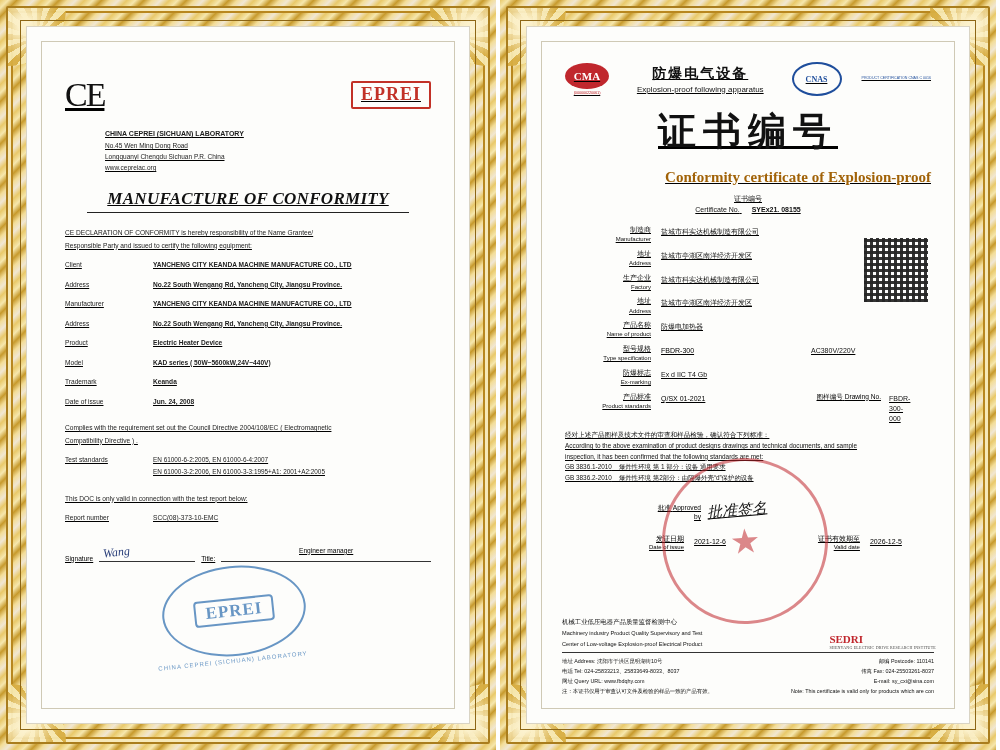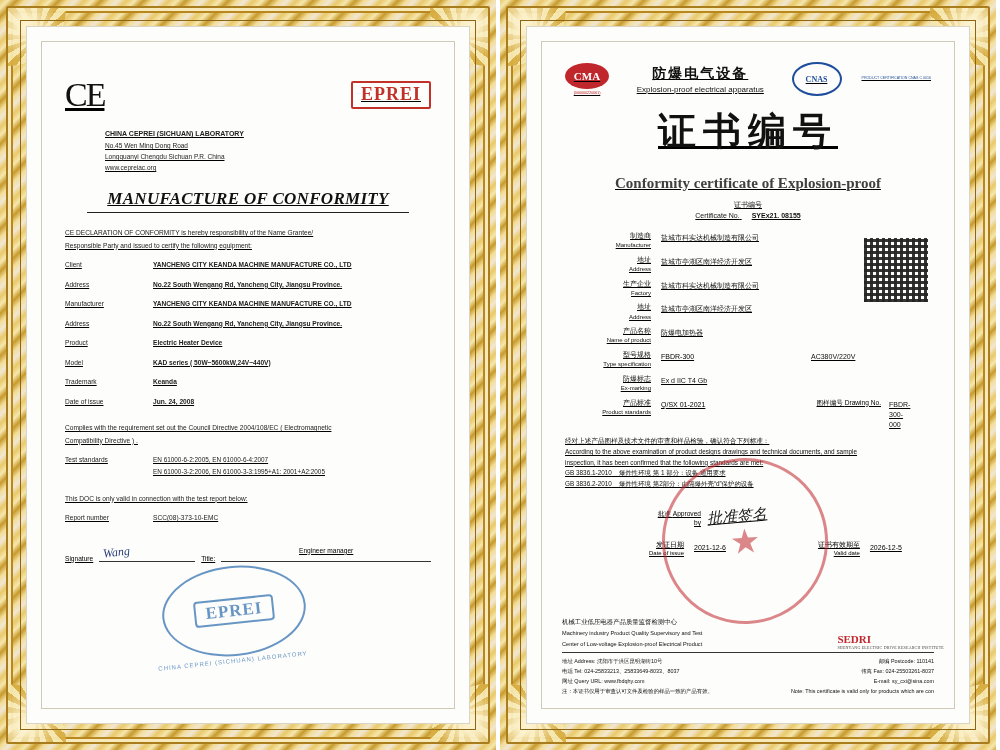--- a/index.html
+++ b/index.html
@@ -152,23 +152,23 @@
   .cnas-text{font-size:3.6px;color:#1f4e9c;line-height:1.5;}
   .r-head-mid{text-align:center;flex:1;}
   .r-head-cn{font-size:14px;font-weight:bold;color:#111;font-family:"Liberation Serif", serif;letter-spacing:2px;}
   .r-head-en{font-size:8px;color:#111;margin-top:2px;}
   .big-cn{
     text-align:center;margin-top:10px;
     font-family:"Liberation Serif", serif;
     font-size:38px;font-weight:bold;letter-spacing:7px;color:#111;
   }
   .big-en{
-    text-align:center;margin-top:18px;
+    text-align:right;margin-top:12px;
     font-family:"Liberation Serif", serif;
-    font-size:15px;font-weight:bold;color:#404040;
+    font-size:15px;font-weight:bold;color:#a16207;
   }
   .certno{
     text-align:center;margin-top:8px;font-size:7px;line-height:1.5;color:#111;
   }
   .certno .cn{font-size:7px;}
   .certno .val{margin-left:10px;font-weight:bold;}
   .qr{
     position:absolute;right:26px;top:196px;
     width:64px;height:64px;
     background:
@@ -212,21 +212,21 @@
   }
   .footer{
     position:absolute;left:20px;right:20px;bottom:12px;
     font-size:5.4px;line-height:1.85;color:#111;
   }
   .footer .org-cn{font-size:6.4px;}
   .footer .org-en{font-size:5.6px;}
   .footer .rule{height:1px;background:#333;margin:3px 0;}
   .footer .two{display:flex;justify-content:space-between;gap:10px;}
   .sedri{
-    position:absolute;right:10px;bottom:58px;
+    position:absolute;right:18px;bottom:58px;
     color:#c0272d;font-family:"Liberation Serif", serif;font-weight:bold;font-size:11px;
   }
   .sedri small{display:block;font-size:4px;color:#444;font-weight:normal;letter-spacing:.2px;}
 </style>
 </head>
 <body>
 
 <div class="page">
 
   <div class="cert">
@@ -339,21 +339,21 @@
     <div class="paper">
       <div class="paper-inner">
 
         <div class="r-head">
           <div>
             <div class="cma">CMA</div>
             <div class="cma-sub">(000000220061)</div>
           </div>
           <div class="r-head-mid">
             <div class="r-head-cn">防爆电气设备</div>
-            <div class="r-head-en">Explosion-proof electrical apparatus</div>
+            <div class="r-head-en">Explosion-proof following apparatus</div>
           </div>
           <div class="cnas-wrap">
             <div class="cnas">CNAS</div>
             <div class="cnas-text">PRODUCT CERTIFICATION CNAS C 0016</div>
           </div>
         </div>
 
         <div class="big-cn">证书编号</div>
         <div class="big-en">Conformity certificate of Explosion-proof</div>
 

